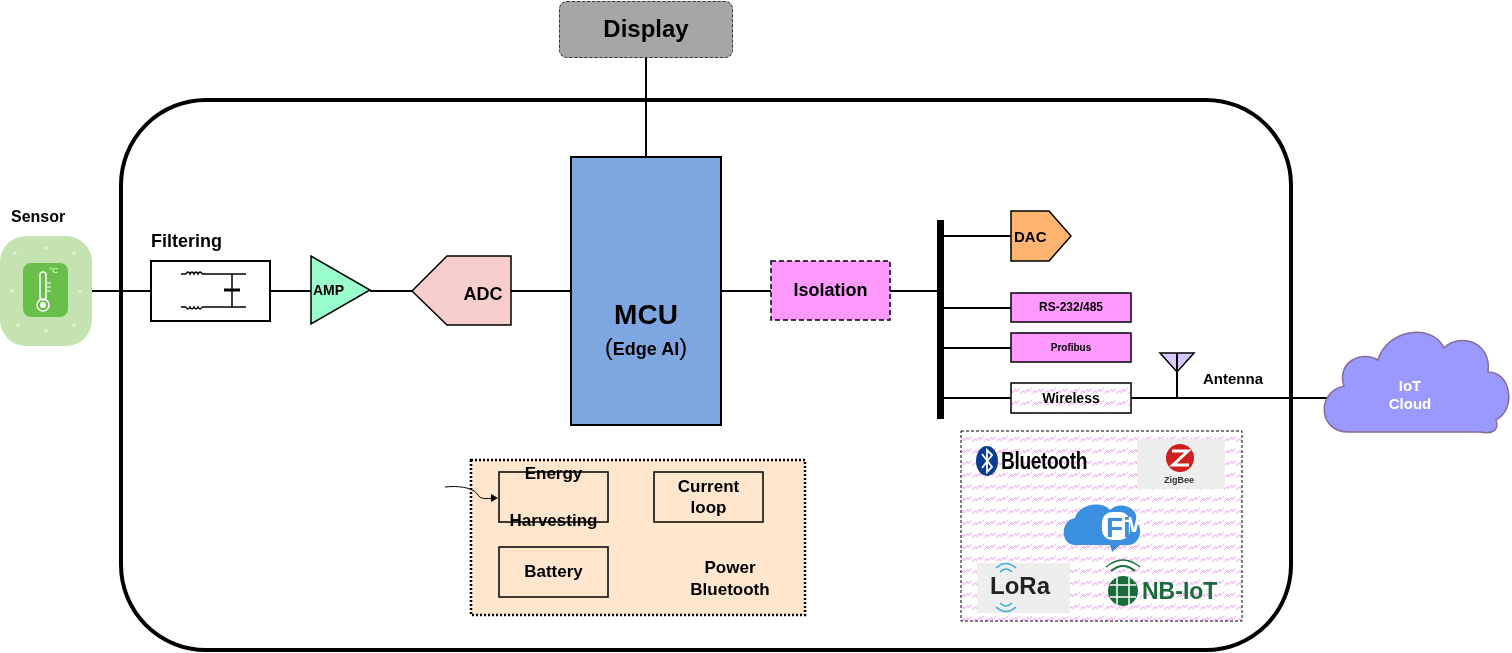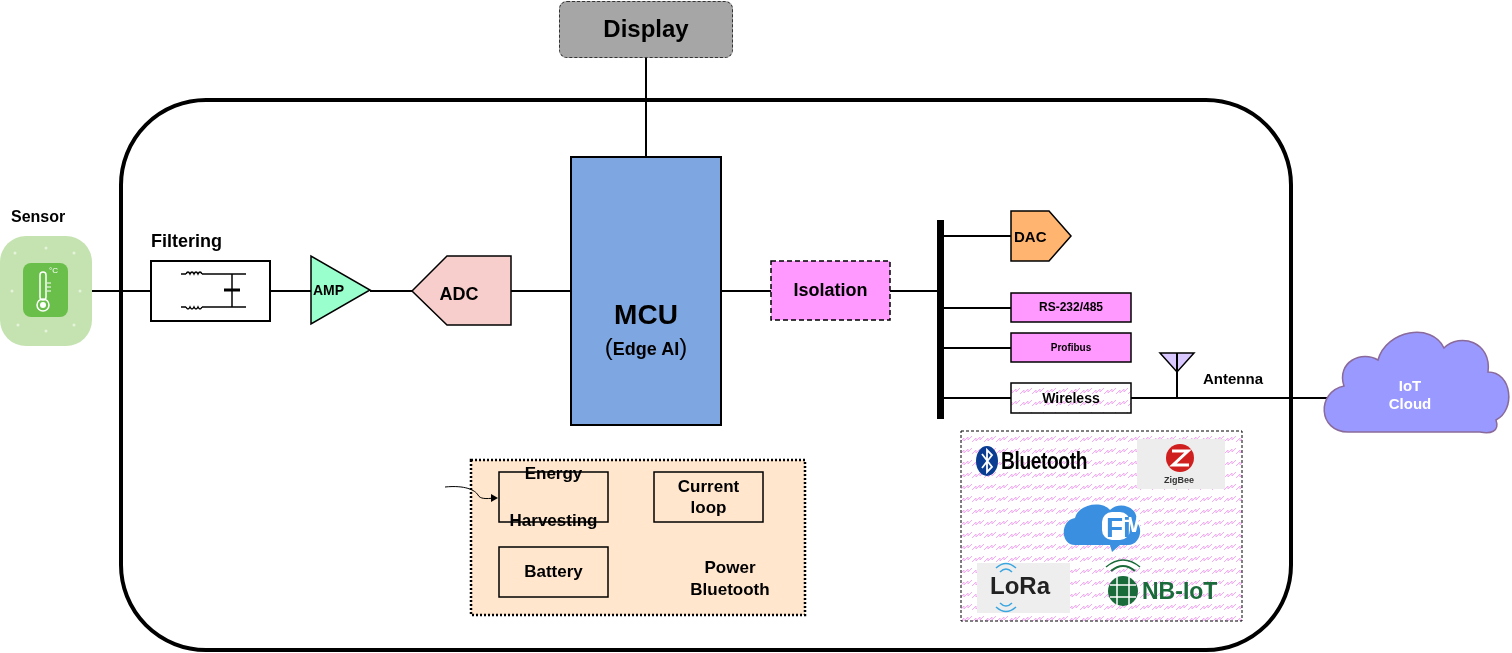--- a/index.html
+++ b/index.html
@@ -141,21 +141,21 @@
 <div class="abs" style="left:559px; top:1px; width:174px; height:57px; background:#a6a6a6; border:1px dashed #333; border-radius:8px; box-sizing:border-box;"></div>
 <div class="box-text" style="left:559px; top:1px; width:174px; height:57px; font-size:24px;">Display</div>
 
 <div class="abs lbl" style="left:11px; top:208px; font-size:16px;">Sensor</div>
 <div class="abs" style="left:49px; top:266px; font-size:8px; color:#fff;">°C</div>
 
 <div class="abs lbl" style="left:151px; top:231px; font-size:18px;">Filtering</div>
 
 <div class="abs lbl" style="left:313px; top:282px; font-size:14px;">AMP</div>
 
-<div class="box-text" style="left:428px; top:256px; width:62px; height:78px; font-size:18px;">ADC</div>
+<div class="box-text" style="left:452px; top:256px; width:62px; height:78px; font-size:18px;">ADC</div>
 
 <div class="box-text" style="left:571px; top:290px; width:150px; height:80px; flex-direction:column;">
   <div style="font-size:28px;">MCU</div>
   <div style="font-size:18px; margin-top:2px;">
     <span style="font-size:24px; font-weight:normal;">(</span><span>Edge AI</span><span style="font-size:24px; font-weight:normal;">)</span>
   </div>
 </div>
 
 <div class="box-text" style="left:771px; top:261px; width:119px; height:59px; font-size:18px;">Isolation</div>
 

